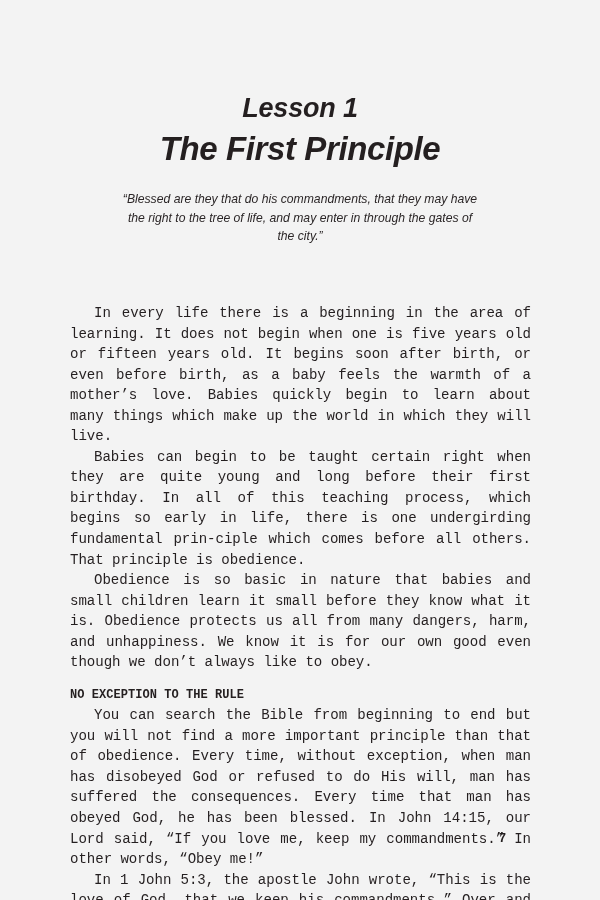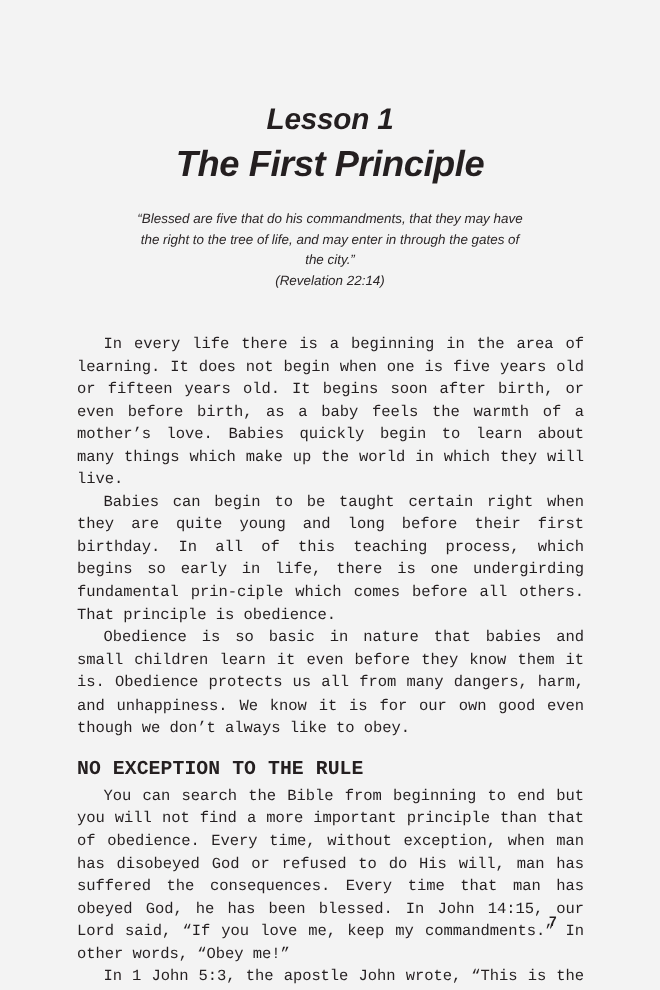--- a/index.html
+++ b/index.html
@@ -87,21 +87,21 @@
   }
   
   p.para.condensed {
     letter-spacing: -0.62px;
     word-spacing: -0.2px;
   }
 
   h2.section-heading {
     margin: 0;
     padding-top: 14px;
-    font-size: 18px;
+    font-size: 12px;
     font-weight: bold;
     letter-spacing: 0.05px;
     line-height: 1.45;
     text-transform: none;
     text-align: left;
   }
   .after-heading {
     padding-top: 1px;
   }
 
@@ -120,33 +120,32 @@
 <body>
 
 <div class="page">
 
   <div class="heading">
     <div class="lesson-label">Lesson 1</div>
     <h1 class="lesson-title">The First Principle</h1>
   </div>
 
   <div class="epigraph">
-    <span>“Blessed are five that do his commandments, that</span>
+    <span>“Blessed are they that do his commandments, that</span>
     <span>they may have the right to the tree of life, and may enter</span>
     <span>in through the gates of the city.”</span>
-    <span class="attribution">(Revelation 22:14)</span>
   </div>
 
   <div class="body-col">
 
     <p class="para last-line-full">In every life there is a beginning in the area of learning. It does not begin when one is five years old or fifteen years old. It begins soon after birth, or even before birth, as a baby feels the warmth of a mother’s love. Babies quickly begin to learn about many things which make up the world in which they will live.</p>
 
     <p class="para last-line-full">Babies can begin to be taught certain right when they are quite young and long before their first birthday. In all of this teaching process, which begins so early in life, there is one undergirding fundamental prin-ciple which comes before all others. That principle is obedience.</p>
 
-    <p class="para last-line-full">Obedience is so basic in nature that babies and small children learn it even before they know them it is. Obedience protects us all from many dangers, harm, and unhappiness. We know it is for our own good even though we don’t always like to obey.</p>
+    <p class="para last-line-full">Obedience is so basic in nature that babies and small children learn it small before they know what it is. Obedience protects us all from many dangers, harm, and unhappiness. We know it is for our own good even though we don’t always like to obey.</p>
 
     <h2 class="section-heading">NO EXCEPTION TO THE RULE</h2>
 
     <p class="para last-line-full after-heading">You can search the Bible from beginning to end but you will not find a more important principle than that of obedience. Every time, without exception, when man has disobeyed God or refused to do His will, man has suffered the consequences. Every time that man has obeyed God, he has been blessed. In John 14:15, our Lord said, “If you love me, keep my commandments.” In other words, “Obey me!”</p>
 
     <p class="para last-line-full">In 1 John 5:3, the apostle John wrote, “This is the love of God, that we keep his commandments.” Over and over throughout the Bible we see that this command is given as a charge to all those who worship God.</p>
 
 
   </div>
 

